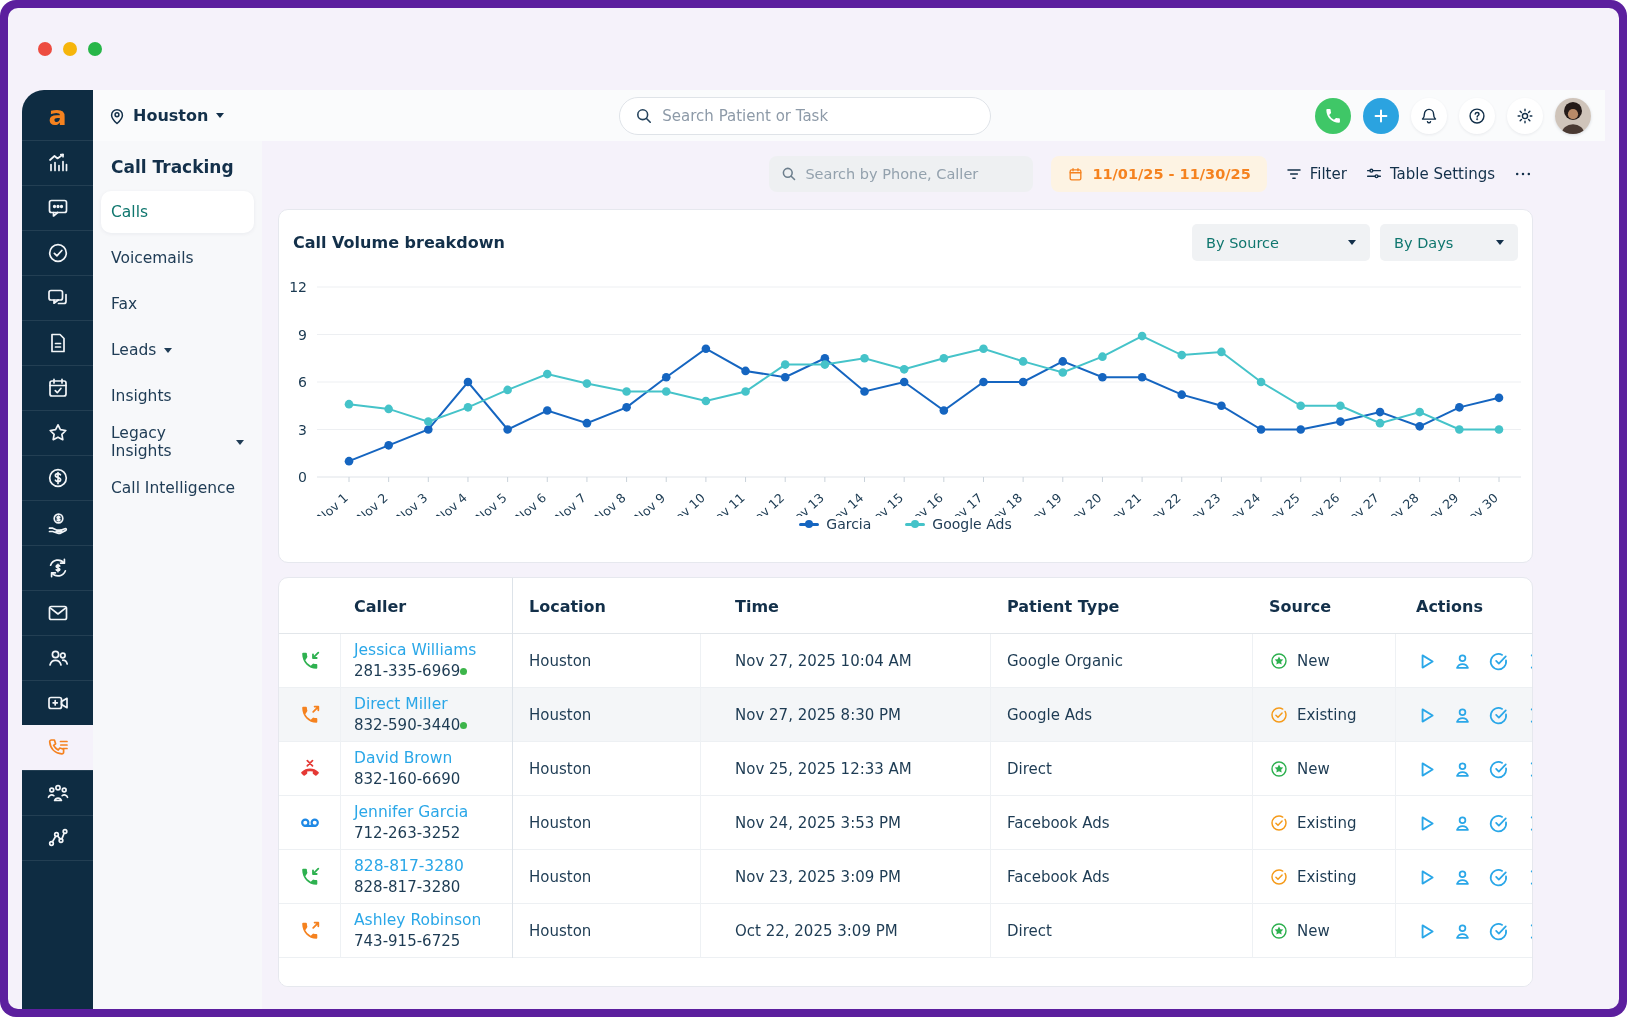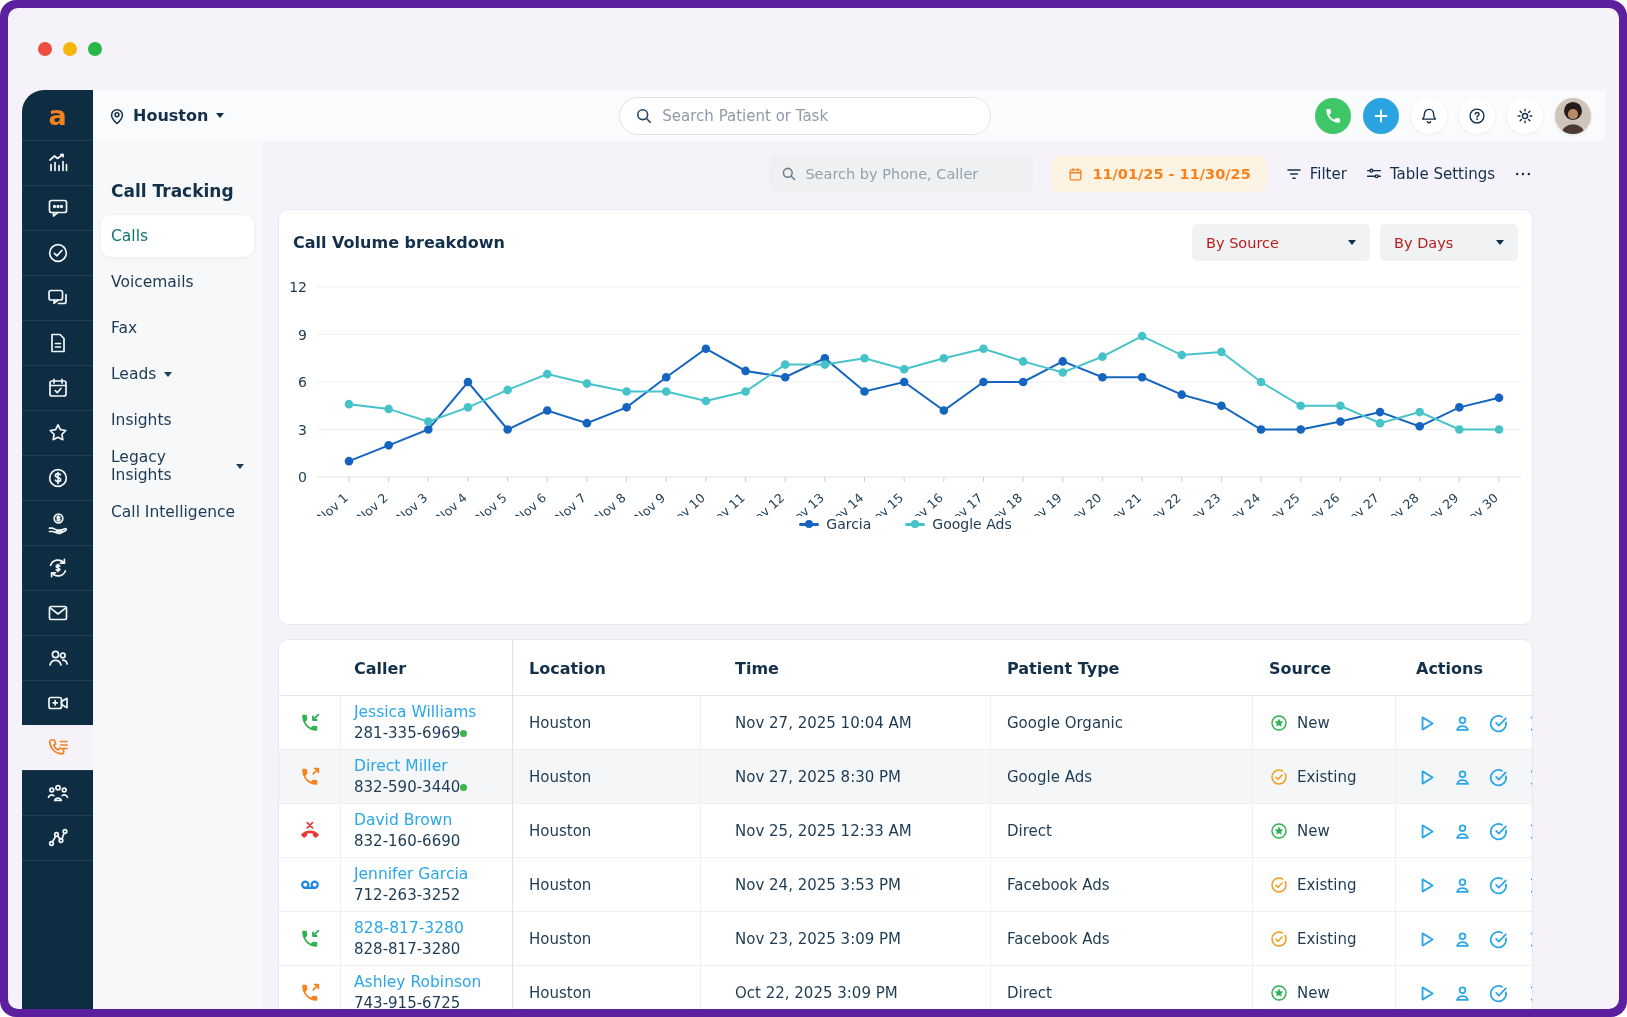--- a/index.html
+++ b/index.html
@@ -35,21 +35,21 @@
   .cbtn svg { width:20px; height:20px; }
   .cbtn.green { background:#3fc767; color:#fff; }
   .cbtn.blue { background:#2ba3e0; color:#fff; }
   .cbtn.white { background:#fff; color:#13304a; box-shadow:0 1px 3px rgba(20,40,70,.08); }
   .avatar { width:36px; height:36px; border-radius:50%; overflow:hidden; cursor:pointer; box-shadow:0 1px 3px rgba(20,40,70,.15); }
 
   .body-row { flex:1; display:flex; min-height:0; }
 
   
   .submenu { width:169px; background:#f7f8fa; flex-shrink:0; padding:16px 8px 0 8px; }
-  .submenu-title { font-size:17px; font-weight:bold; color:#13304a; padding:0 10px 14px 10px;margin-top:24px; }
+  .submenu-title { font-size:17px; font-weight:bold; color:#13304a; padding:0 10px 14px 10px; }
   .menu-item { height:42px; display:flex; align-items:center; gap:6px; padding:0 10px; margin-bottom:4px; font-size:15.5px; color:#203d56; cursor:pointer; border-radius:10px; }
   .menu-item.active { background:#fff; color:#0f766e; font-weight:normal; box-shadow:0 1px 4px rgba(20,40,70,.06); }
   .menu-item .caret { border-top-color:#203d56; }
 
   
   .content { flex:1; background:#f5f2fa; padding:10px 72px 0 16px; overflow:hidden; position:relative; }
   .toolbar { display:flex; align-items:center; justify-content:flex-end; gap:18px; height:46px; margin-bottom:12px; }
   .tb-search { position:relative; }
   .tb-search input { width:264px; height:36px; background:#eef0f2; border:none; border-radius:8px; padding:0 12px 0 36px; font-size:14.5px; color:#3c5166; outline:none; font-family:inherit; }
   .tb-search input::placeholder { color:#93a1ad; }
@@ -57,25 +57,25 @@
   .date-chip { display:flex; align-items:center; gap:8px; background:#fdf3e3; color:#f5821f; border-radius:8px; height:36px; padding:0 16px; font-size:14.5px; font-weight:bold; cursor:pointer; }
   .date-chip svg { width:17px; height:17px; }
   .tb-link { display:flex; align-items:center; gap:7px; color:#13304a; font-size:15px; font-weight:500; cursor:pointer; }
   .tb-link svg { width:18px; height:18px; }
   .more-btn { color:#13304a; cursor:pointer; }
   .more-btn svg { width:20px; height:20px; }
 
   .card { background:#fff; border:1px solid #e6e8ee; border-radius:10px; }
 
   
-  .chart-card { height:416px; margin-bottom:14px; padding:14px 0 0 0; }
+  .chart-card { height:354px; margin-bottom:14px; padding:14px 0 0 0; }
   .chart-head { display:flex; align-items:center; padding:0 14px; margin-bottom:2px; }
   .chart-title { font-size:16px; font-weight:600; color:#13304a; }
   .chart-dd-wrap { margin-left:auto; display:flex; gap:10px; }
-  .dd { background:#f0f2f4; border-radius:5px; height:37px; display:flex; align-items:center; justify-content:space-between; padding:0 14px; font-size:14.5px; font-weight:500; color:#b91c1c; cursor:pointer; }
+  .dd { background:#f0f2f4; border-radius:5px; height:37px; display:flex; align-items:center; justify-content:space-between; padding:0 14px; font-size:14.5px; font-weight:500; color:#0f766e; cursor:pointer; }
   .dd.src { width:178px; } .dd.days { width:138px; }
   .legend { display:flex; justify-content:center; gap:34px; margin-top:0px; }
   .legend-item { display:flex; align-items:center; gap:7px; font-size:14px; color:#203d56; }
   .legend-mark { position:relative; width:20px; height:9px; }
   .legend-mark .line { position:absolute; left:0; right:0; top:3.5px; height:2.5px; border-radius:2px; }
   .legend-mark .pt { position:absolute; left:6px; top:0.5px; width:8px; height:8px; border-radius:50%; }
 
   
   .table-card { height:410px; overflow:hidden; padding:0; }
   .tbl-row { display:grid; grid-template-columns:62px 172px 188px 290px 262px 143px 1fr; align-items:center; }

